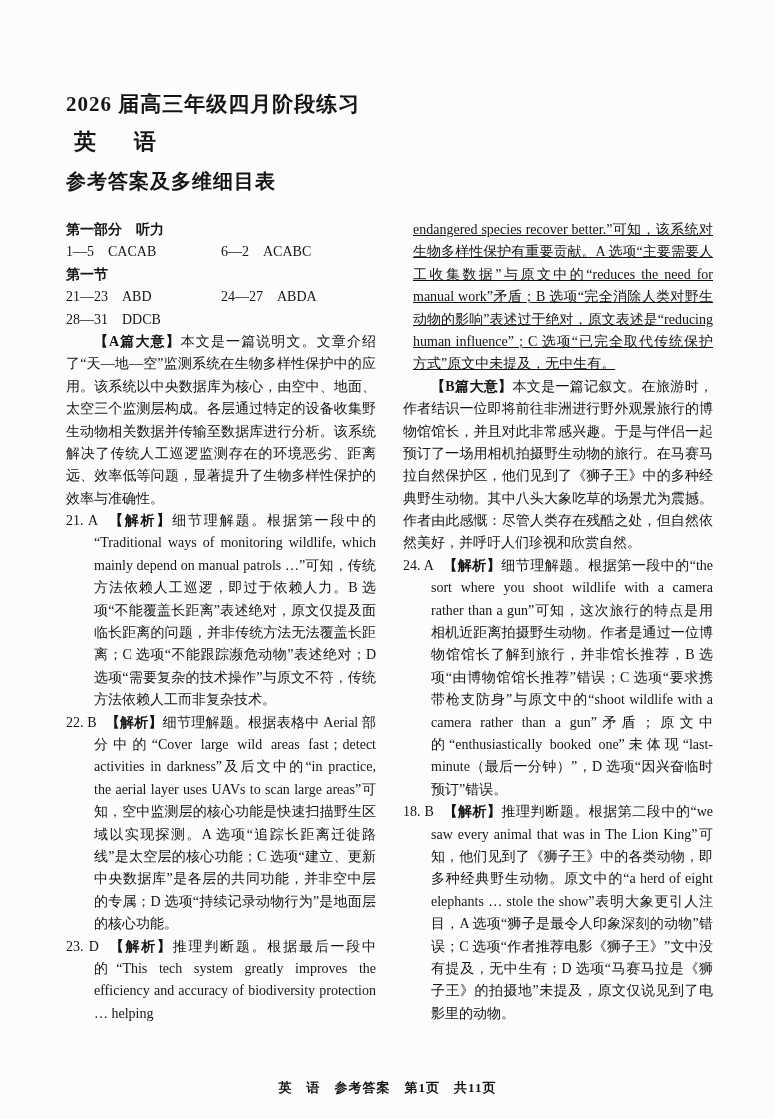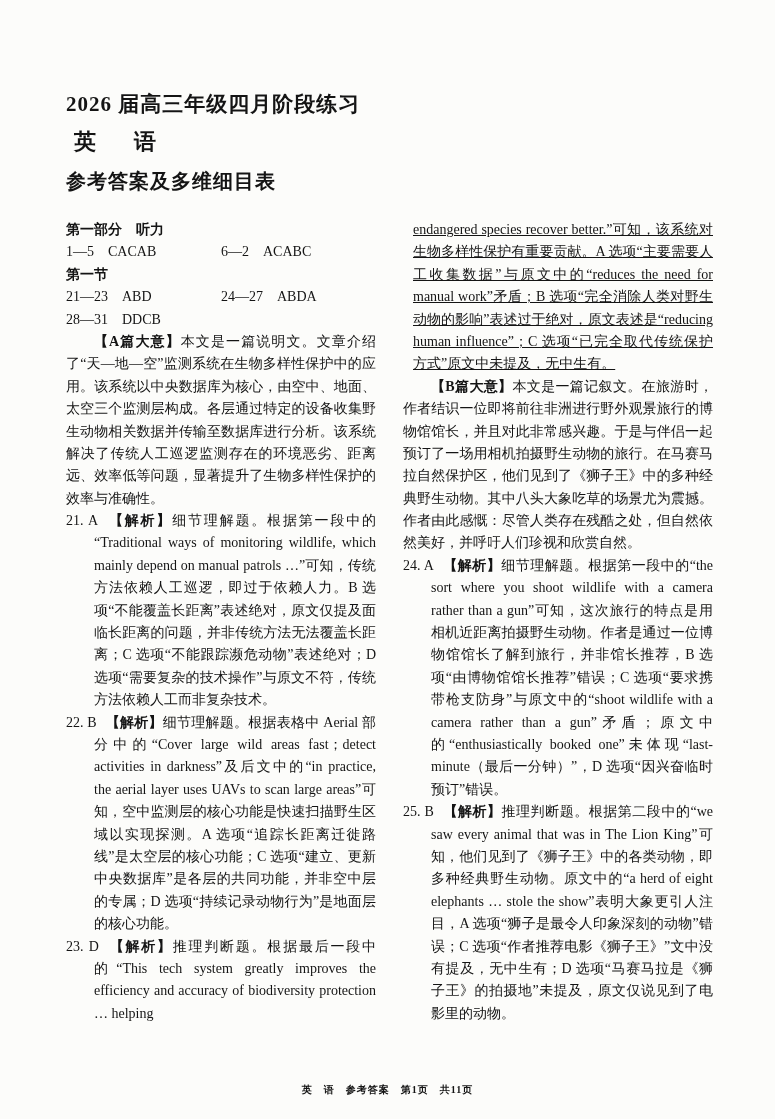--- a/index.html
+++ b/index.html
@@ -20,21 +20,21 @@
   .sec { font-weight:bold; }
   .ansrow { display:grid; grid-template-columns:1fr 1fr; }
   .para { text-align:justify; }
   .pindent { text-indent:2em; }
   .hang { padding-left:28px; text-indent:-28px; text-align:justify; }
   .num { margin-right:9px; }
   .lbl { font-weight:bold; }
   .cont { padding-left:10px; text-align:justify;text-decoration:underline; }
   .footer {
     position:absolute; left:0; right:0; bottom:22px;
-    text-align:center; font-weight:bold; font-size:10px; letter-spacing:1px;
+    text-align:center; font-weight:bold; font-size:13px; letter-spacing:1px;
   }
 </style>
 </head>
 <body>
 
 <div class="page">
 
   <header class="titles">
     <div class="t1">2026 届高三年级四月阶段练习</div>
     <div class="t2">英　语</div>
@@ -83,20 +83,20 @@
 
       <p class="para pindent">
         <b class="lbl">【B篇大意】</b><span>本文是一篇记叙文。在旅游时，作者结识一位即将前往非洲进行野外观景旅行的博物馆馆长，并且对此非常感兴趣。于是与伴侣一起预订了一场用相机拍摄野生动物的旅行。在马赛马拉自然保护区，他们见到了《狮子王》中的多种经典野生动物。其中八头大象吃草的场景尤为震撼。作者由此感慨：尽管人类存在残酷之处，但自然依然美好，并呼吁人们珍视和欣赏自然。</span>
       </p>
 
       <p class="hang">
         <span class="num">24. A</span><b class="lbl">【解析】</b><span>细节理解题。根据第一段中的“the sort where you shoot wildlife with a camera rather than a gun”可知，这次旅行的特点是用相机近距离拍摄野生动物。作者是通过一位博物馆馆长了解到旅行，并非馆长推荐，B 选项“由博物馆馆长推荐”错误；C 选项“要求携带枪支防身”与原文中的“shoot wildlife with a camera rather than a gun”矛盾；原文中的“enthusiastically booked one”未体现“last-minute（最后一分钟）”，D 选项“因兴奋临时预订”错误。</span>
       </p>
 
       <p class="hang">
-        <span class="num">25. B</span><b class="lbl">【解析】</b><span>推理判断题。根据第二段中的“we saw every animal that was in The Lion King”可知，他们见到了《狮子王》中的各类动物，即多种经典野生动物。原文中的“a herd of eight elephants … stole the show”表明大象更引人注目，A 选项“狮子是最令人印象深刻的动物”错误；C 选项“作者推荐电影《狮子王》”文中没有提及，无中生有；D 选项“马赛马拉是《狮子王》的拍摄地”未提及，原文仅说见到了电影里的动物。</span>
+        <span class="num">18. B</span><b class="lbl">【解析】</b><span>推理判断题。根据第二段中的“we saw every animal that was in The Lion King”可知，他们见到了《狮子王》中的各类动物，即多种经典野生动物。原文中的“a herd of eight elephants … stole the show”表明大象更引人注目，A 选项“狮子是最令人印象深刻的动物”错误；C 选项“作者推荐电影《狮子王》”文中没有提及，无中生有；D 选项“马赛马拉是《狮子王》的拍摄地”未提及，原文仅说见到了电影里的动物。</span>
       </p>
     </div>
 
   </div>
 </div>
 
 <div class="footer">英　语　参考答案　第1页　共11页</div>
 
 </body></html>

